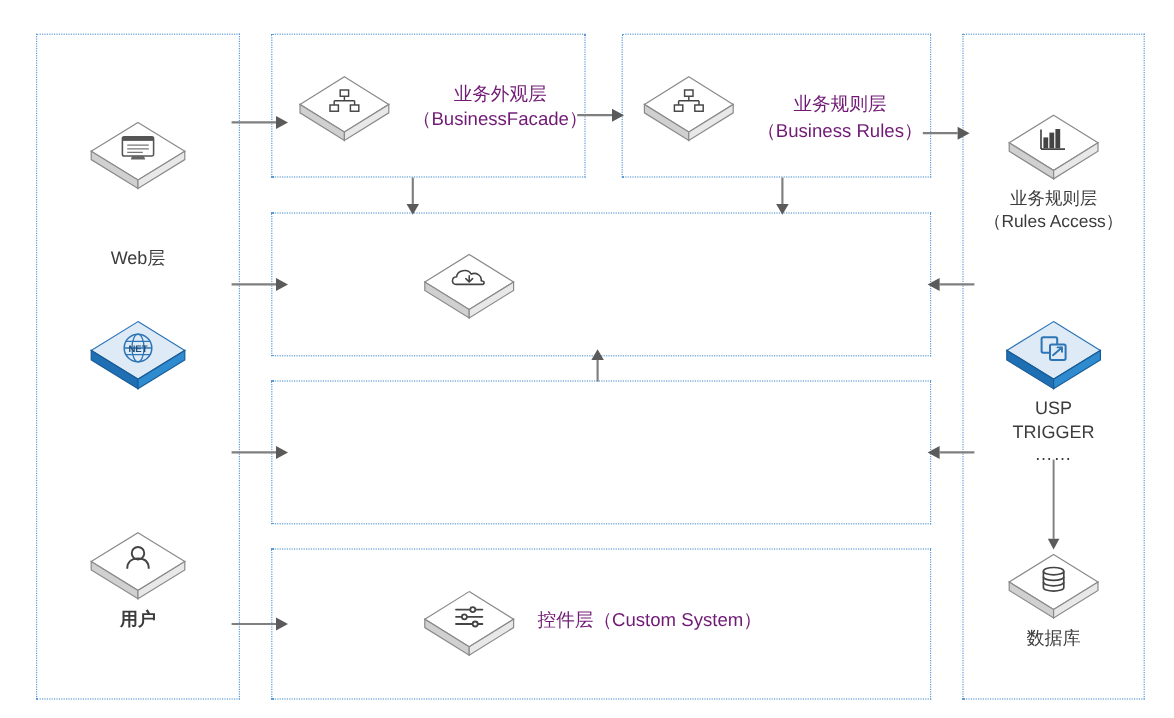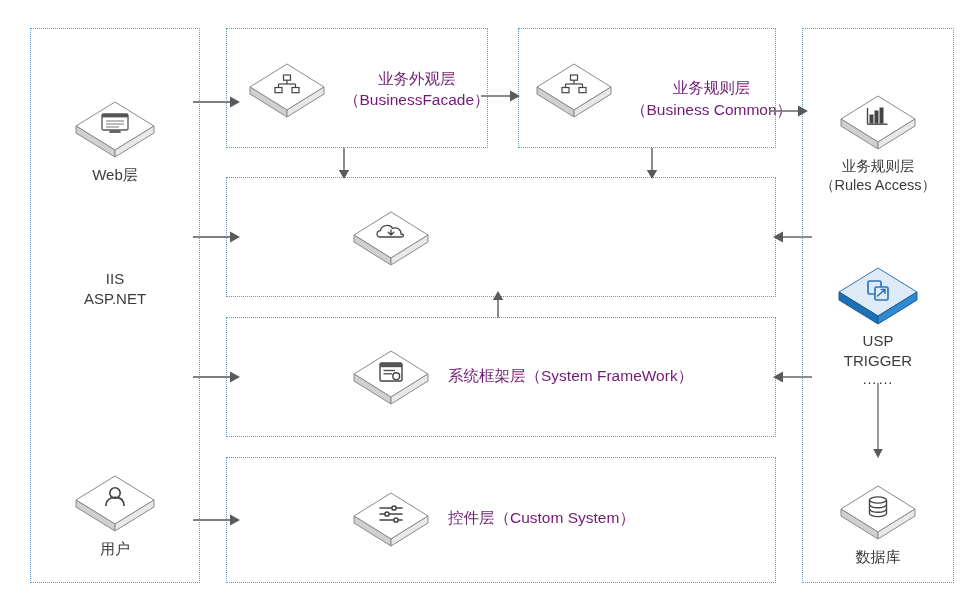--- a/index.html
+++ b/index.html
@@ -53,47 +53,58 @@
   <div class="panel" style="left:518px;top:28px;width:258px;height:120px;"></div>
 
   <div class="panel" style="left:226px;top:177px;width:550px;height:120px;"></div>
 
   <div class="panel" style="left:226px;top:317px;width:550px;height:120px;"></div>
 
   <div class="panel" style="left:226px;top:457px;width:550px;height:126px;"></div>
 
   <div class="panel" style="left:802px;top:28px;width:152px;height:555px;"></div>
 
-  <div class="node" style="left:72px;top:98px;width:86px;">
+  <div class="node" style="left:72px;top:98px;width:86px;gap:41px;">
     <div class="cube">
       <svg width="86" height="62" viewBox="0 0 86 62">
         <path d="M43 4 L82 28 L43 52 L4 28 Z" fill="#ffffff" stroke="#8a8a8a" stroke-width="1"></path>
         <path d="M4 28 L4 35 L43 59 L43 52 Z" fill="#d0d0d0" stroke="#8a8a8a" stroke-width="1"></path>
         <path d="M43 52 L43 59 L82 35 L82 28 Z" fill="#e8e8e8" stroke="#8a8a8a" stroke-width="1"></path>
         <g transform="translate(43,26)">
           <rect x="-13" y="-10" width="26" height="16" rx="1.5" fill="#ffffff" stroke="#555" stroke-width="1.3"></rect>
           <rect x="-13" y="-10" width="26" height="3.4" fill="#555"></rect>
           <line x1="-9" y1="-3" x2="9" y2="-3" stroke="#777" stroke-width="1"></line>
           <line x1="-9" y1="0" x2="9" y2="0" stroke="#777" stroke-width="1"></line>
           <line x1="-9" y1="3" x2="4" y2="3" stroke="#777" stroke-width="1"></line>
           <path d="M-5 6 L-6 9 L6 9 L5 6 Z" fill="#666"></path>
         </g>
       </svg>
     </div>
     <div class="caption">Web层</div>
   </div>
 
   <div class="node" style="left:72px;top:264px;width:86px;">
-    <div class="caption">
-      <div>IIS</div>
-      <div>ASP.NET</div>
-    </div>
-  </div>
-
-  <div class="node" style="left:72px;top:472px;width:86px;">
+    <div class="cube">
+      <svg width="86" height="62" viewBox="0 0 86 62">
+        <path d="M43 4 L82 28 L43 52 L4 28 Z" fill="#deebf7" stroke="#2e75b6" stroke-width="1"></path>
+        <path d="M4 28 L4 36 L43 60 L43 52 Z" fill="#1f6fb4" stroke="#1a5c96" stroke-width="1"></path>
+        <path d="M43 52 L43 60 L82 36 L82 28 Z" fill="#2e8bd0" stroke="#1a5c96" stroke-width="1"></path>
+        <g transform="translate(43,26)">
+          <circle cx="0" cy="0" r="11.5" fill="none" stroke="#2e75b6" stroke-width="1.3"></circle>
+          <ellipse cx="0" cy="0" rx="5" ry="11.5" fill="none" stroke="#2e75b6" stroke-width="1.1"></ellipse>
+          <line x1="-11.5" y1="0" x2="11.5" y2="0" stroke="#2e75b6" stroke-width="1.1"></line>
+          <line x1="-10" y1="-5.5" x2="10" y2="-5.5" stroke="#2e75b6" stroke-width="0.9"></line>
+          <line x1="-10" y1="5.5" x2="10" y2="5.5" stroke="#2e75b6" stroke-width="0.9"></line>
+          <text x="0" y="3" font-family="'Liberation Sans',sans-serif" font-size="8" font-weight="bold" fill="#1f4e79" text-anchor="middle">NET</text>
+        </g>
+      </svg>
+    </div>
+  </div>
+
+  <div class="node" style="left:72px;top:440px;width:86px;font-weight:bold;">
     <div class="cube">
       <svg width="86" height="62" viewBox="0 0 86 62">
         <path d="M43 4 L82 28 L43 52 L4 28 Z" fill="#ffffff" stroke="#8a8a8a" stroke-width="1"></path>
         <path d="M4 28 L4 35 L43 59 L43 52 Z" fill="#d0d0d0" stroke="#8a8a8a" stroke-width="1"></path>
         <path d="M43 52 L43 59 L82 35 L82 28 Z" fill="#e8e8e8" stroke="#8a8a8a" stroke-width="1"></path>
         <g transform="translate(43,26)">
           <circle cx="0" cy="-5" r="5.2" fill="none" stroke="#444" stroke-width="1.6"></circle>
           <path d="M-9 8 C-9 1.5 -4.6 -0.6 0 -0.6 C4.6 -0.6 9 1.5 9 8" fill="none" stroke="#444" stroke-width="1.6"></path>
         </g>
       </svg>
@@ -136,55 +147,38 @@
           <line x1="-8.5" y1="-1" x2="8.5" y2="-1"></line>
           <line x1="-8.5" y1="-1" x2="-8.5" y2="2.5"></line>
           <line x1="8.5" y1="-1" x2="8.5" y2="2.5"></line>
           <rect x="-12" y="2.5" width="7" height="5.2" fill="#fff"></rect>
           <rect x="5" y="2.5" width="7" height="5.2" fill="#fff"></rect>
         </g>
       </svg>
     </div>
     <div class="label two">
       <div>业务规则层</div>
-      <div>（Business Common）</div>
+      <div>（Business Rules）</div>
     </div>
   </div>
 
   <div class="rownode" style="left:348px;top:206px;">
     <div class="cube">
       <svg width="86" height="62" viewBox="0 0 86 62">
         <path d="M43 6 L80 29 L43 52 L6 29 Z" fill="#ffffff" stroke="#8a8a8a" stroke-width="1"></path>
         <path d="M6 29 L6 36 L43 59 L43 52 Z" fill="#d0d0d0" stroke="#8a8a8a" stroke-width="1"></path>
         <path d="M43 52 L43 59 L80 36 L80 29 Z" fill="#e8e8e8" stroke="#8a8a8a" stroke-width="1"></path>
         <g transform="translate(43,27)">
           <path d="M-11 4 C-15 4 -15 -2 -10.5 -2.3 C-10 -8 -1 -9.5 1.6 -4.6 C6 -6.5 10.5 -3.2 10 1 C13.5 1.5 13 4 10 4 Z" fill="#ffffff" stroke="#444" stroke-width="1.3" stroke-linejoin="round"></path>
           <path d="M0 -3.2 L0 1.6 M-2.8 -0.8 L0 2 L2.8 -0.8" fill="none" stroke="#444" stroke-width="1.3" stroke-linecap="round" stroke-linejoin="round"></path>
         </g>
       </svg>
     </div>
   </div>
 
-  <div class="rownode" style="left:348px;top:345px;">
-    <div class="cube">
-      <svg width="86" height="62" viewBox="0 0 86 62">
-        <path d="M43 6 L80 29 L43 52 L6 29 Z" fill="#ffffff" stroke="#8a8a8a" stroke-width="1"></path>
-        <path d="M6 29 L6 36 L43 59 L43 52 Z" fill="#d0d0d0" stroke="#8a8a8a" stroke-width="1"></path>
-        <path d="M43 52 L43 59 L80 36 L80 29 Z" fill="#e8e8e8" stroke="#8a8a8a" stroke-width="1"></path>
-        <g transform="translate(43,27)">
-          <rect x="-11" y="-9" width="22" height="18" rx="1.5" fill="#ffffff" stroke="#444" stroke-width="1.4"></rect>
-          <rect x="-11" y="-9" width="22" height="4.2" fill="#555"></rect>
-          <line x1="-7.5" y1="-1.5" x2="4" y2="-1.5" stroke="#555" stroke-width="1.4"></line>
-          <line x1="-7.5" y1="1.8" x2="1" y2="1.8" stroke="#555" stroke-width="1.4"></line>
-          <circle cx="5.2" cy="4.2" r="3.4" fill="#ffffff" stroke="#444" stroke-width="1.4"></circle>
-        </g>
-      </svg>
-    </div>
-    <div class="label">系统框架层（System FrameWork）</div>
-  </div>
 
   <div class="rownode" style="left:348px;top:487px;">
     <div class="cube">
       <svg width="86" height="62" viewBox="0 0 86 62">
         <path d="M43 6 L80 29 L43 52 L6 29 Z" fill="#ffffff" stroke="#8a8a8a" stroke-width="1"></path>
         <path d="M6 29 L6 36 L43 59 L43 52 Z" fill="#d0d0d0" stroke="#8a8a8a" stroke-width="1"></path>
         <path d="M43 52 L43 59 L80 36 L80 29 Z" fill="#e8e8e8" stroke="#8a8a8a" stroke-width="1"></path>
         <g transform="translate(43,27)" stroke="#444" stroke-width="1.5" stroke-linecap="round">
           <line x1="-11" y1="-6" x2="11" y2="-6"></line>
           <circle cx="3" cy="-6" r="2.1" fill="#ffffff"></circle>
@@ -232,21 +226,21 @@
         </g>
       </svg>
     </div>
     <div class="caption">
       <div>USP</div>
       <div>TRIGGER</div>
       <div class="dots">……</div>
     </div>
   </div>
 
-  <div class="node" style="left:835px;top:480px;width:86px;">
+  <div class="node" style="left:835px;top:456px;width:86px;">
     <div class="cube">
       <svg width="86" height="62" viewBox="0 0 86 62">
         <path d="M43 6 L80 29 L43 52 L6 29 Z" fill="#ffffff" stroke="#8a8a8a" stroke-width="1"></path>
         <path d="M6 29 L6 36 L43 59 L43 52 Z" fill="#d0d0d0" stroke="#8a8a8a" stroke-width="1"></path>
         <path d="M43 52 L43 59 L80 36 L80 29 Z" fill="#e8e8e8" stroke="#8a8a8a" stroke-width="1"></path>
         <g transform="translate(43,27)" fill="none" stroke="#444" stroke-width="1.4">
           <ellipse cx="0" cy="-7" rx="8.5" ry="3.1" fill="#ffffff"></ellipse>
           <path d="M-8.5 -7 L-8.5 6.5 C-8.5 8.2 -4.7 9.6 0 9.6 C4.7 9.6 8.5 8.2 8.5 6.5 L8.5 -7"></path>
           <path d="M-8.5 -2.4 C-8.5 -0.7 -4.7 0.7 0 0.7 C4.7 0.7 8.5 -0.7 8.5 -2.4"></path>
           <path d="M-8.5 2.1 C-8.5 3.8 -4.7 5.2 0 5.2 C4.7 5.2 8.5 3.8 8.5 2.1"></path>

